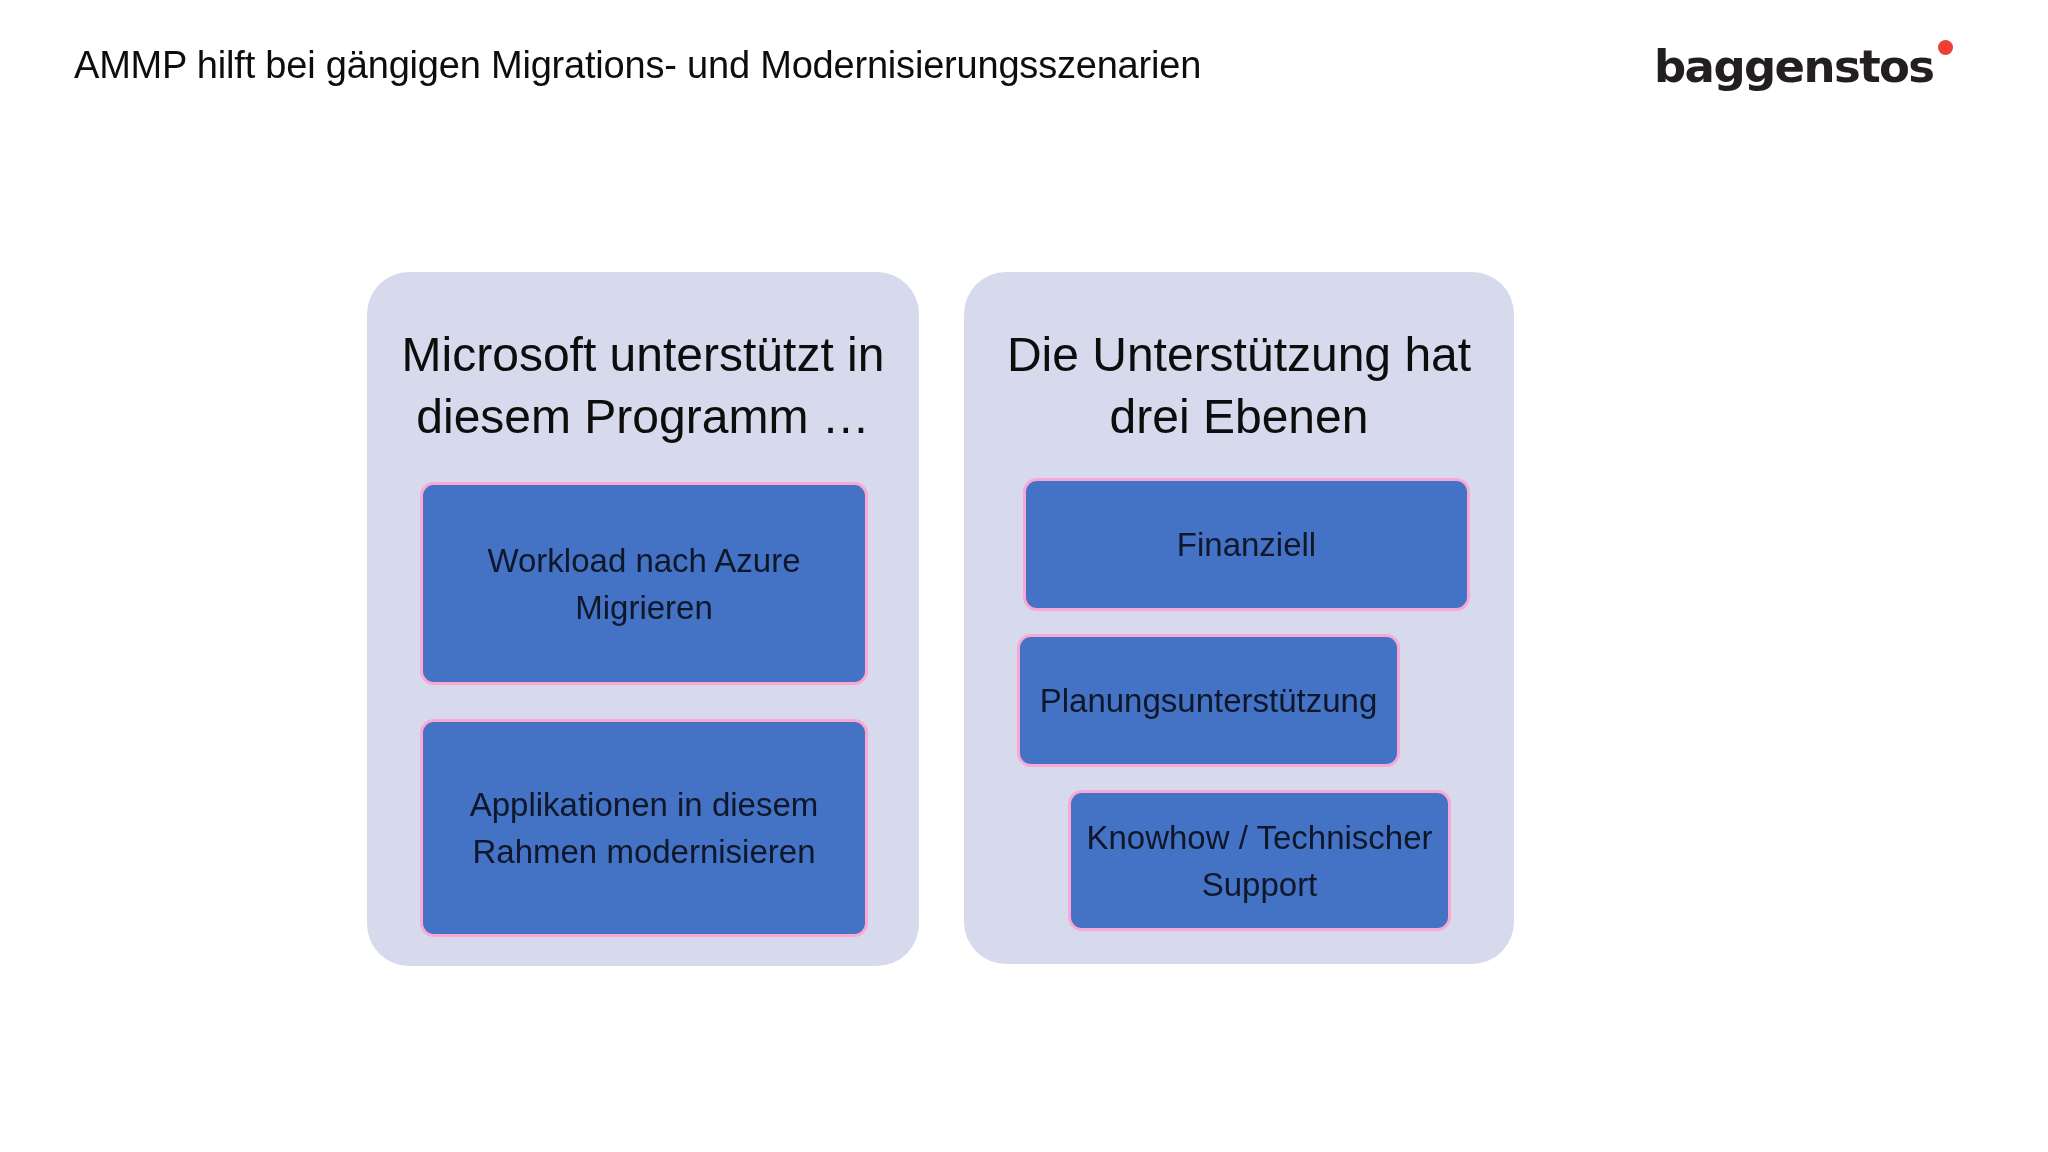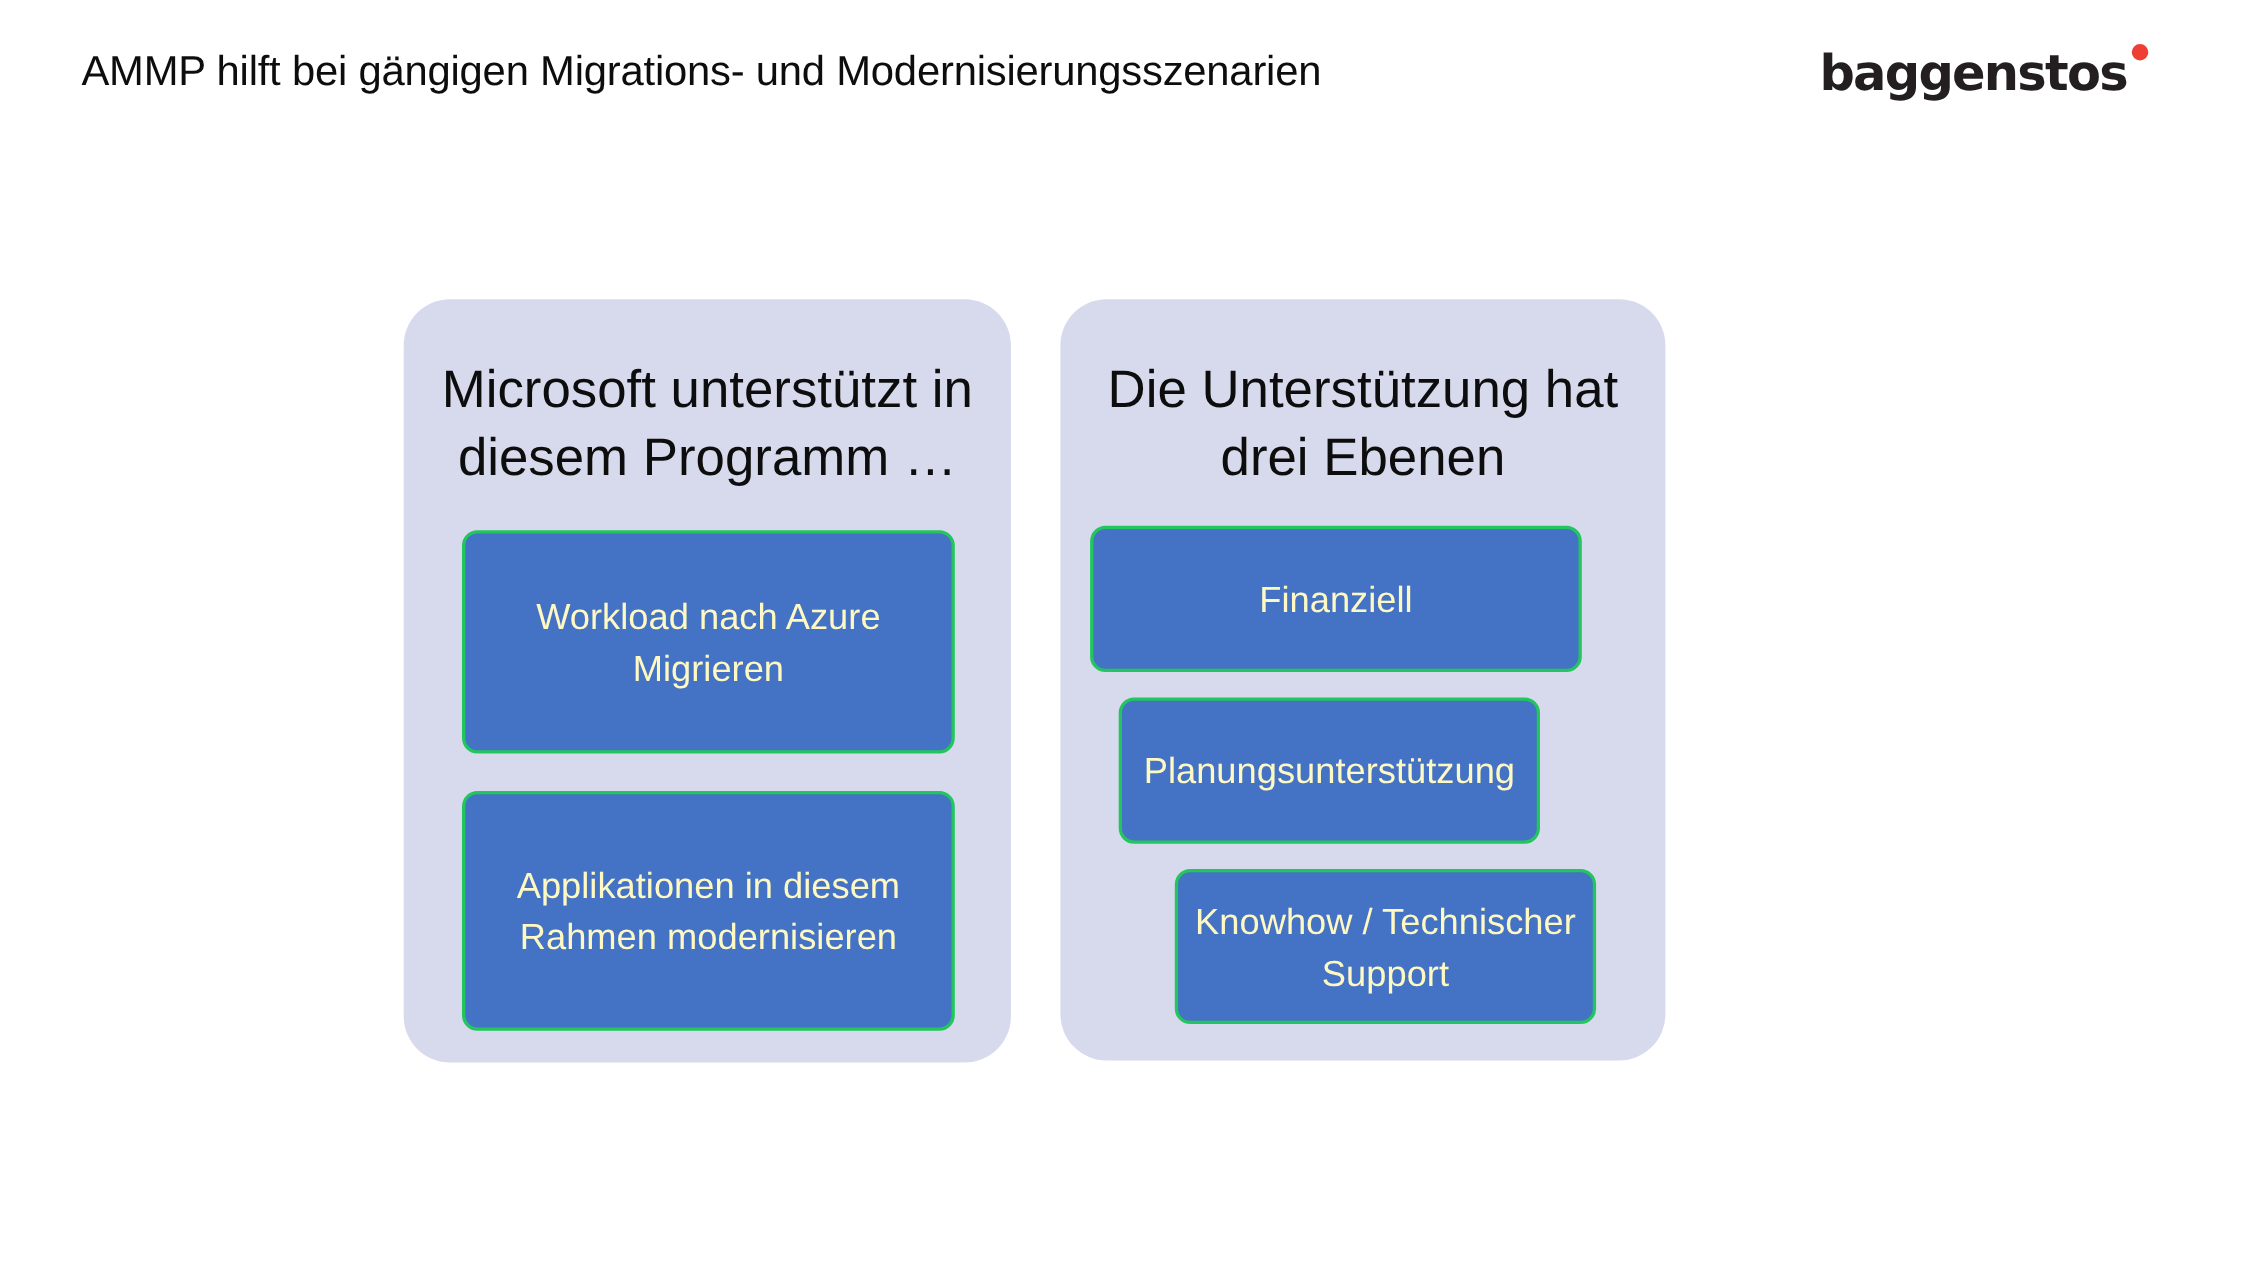--- a/index.html
+++ b/index.html
@@ -74,39 +74,39 @@
     color: #0d0d0d;
     font-weight: 400;
     padding: 0 18px;
     box-sizing: border-box;
   }
 
   
   .blue-box {
     position: absolute;
     background: #4472c4;
-    border: 3px solid #22c55e;
+    border: 3px solid #f9a8d4;
     border-radius: 14px;
     box-sizing: border-box;
-    color: #fef9c3;
+    color: #0f172a;
     display: flex;
     align-items: center;
     justify-content: center;
     text-align: center;
     font-size: 33px;
     line-height: 47px;
     padding: 4px 14px;
   }
 
   
   #box-migrate   { left: 420px; top: 482px; width: 448px; height: 203px; }
   #box-modernize { left: 420px; top: 719px; width: 448px; height: 218px; }
 
   
-  #box-financial { left: 991px; top: 478px; width: 447px; height: 133px; }
+  #box-financial { left: 1023px; top: 478px; width: 447px; height: 133px; }
   #box-planning  { left: 1017px; top: 634px; width: 383px; height: 133px; }
   #box-knowhow   { left: 1068px; top: 790px; width: 383px; height: 141px; }
 </style>
 </head>
 <body>
 
 <div id="slide-title">AMMP hilft bei gängigen Migrations- und Modernisierungsszenarien</div>
 
 <div id="brand-logo">
   <span class="logo-word">baggenstos</span>

